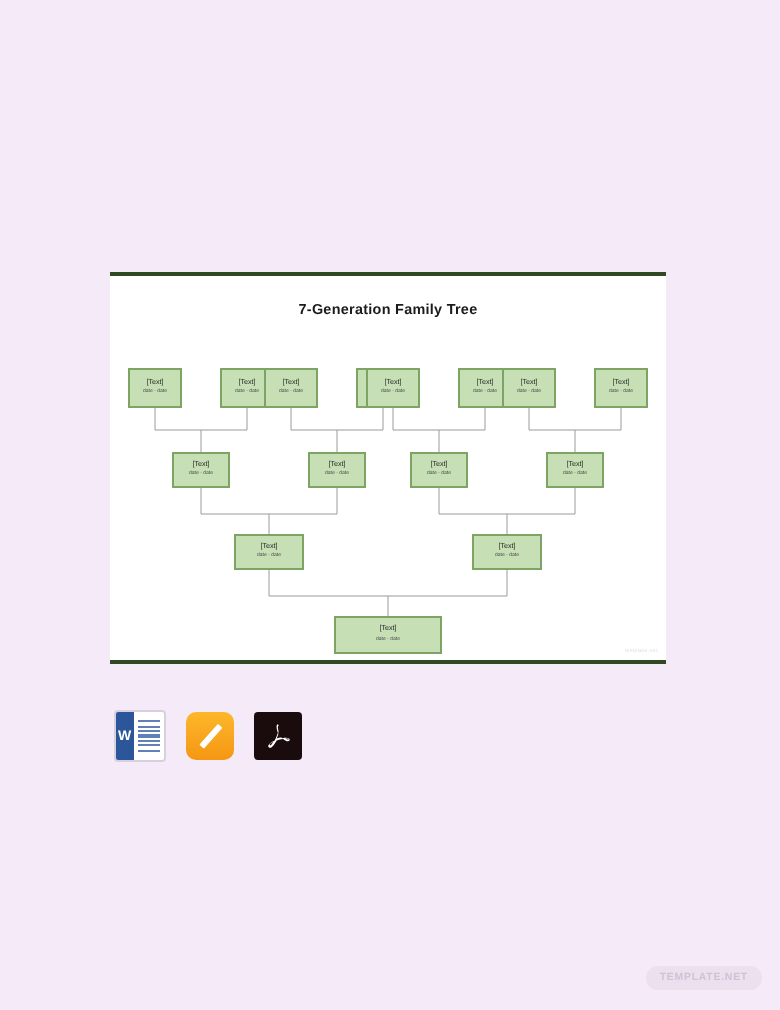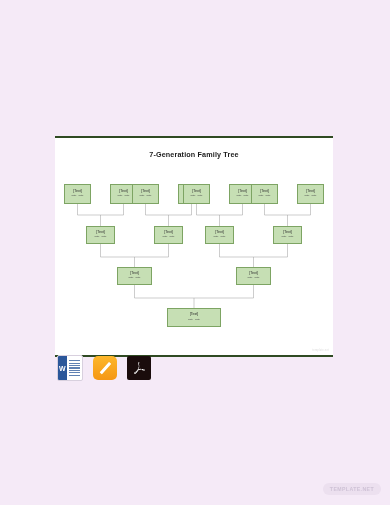--- a/index.html
+++ b/index.html
@@ -14,21 +14,21 @@
     position: relative;
     overflow: hidden;
   }
 
   
   #doc-card {
     position: absolute;
     left: 55px;
     top: 136px;
     width: 278px;
-    height: 221px;
+    height: 196px;
     background: #ffffff;
     border-top: 2px solid #2f4a22;
     border-bottom: 2px solid #2f4a22;
     box-sizing: border-box;
   }
 
   #doc-title {
     position: absolute;
     left: 0;
     top: 12px;

